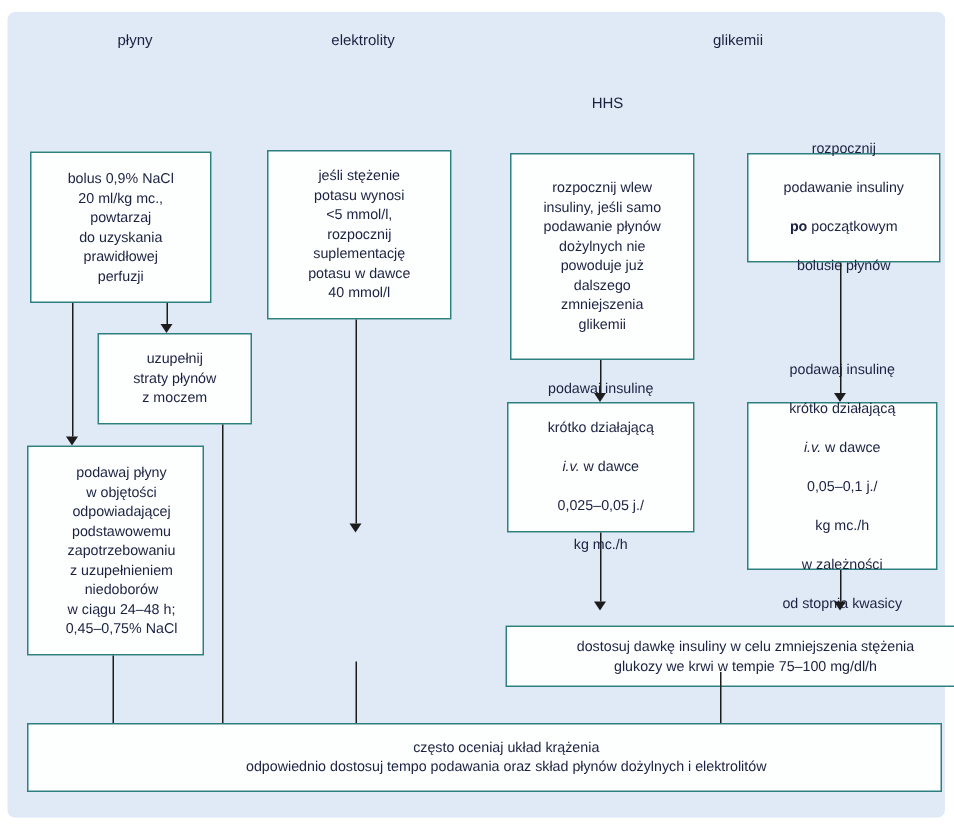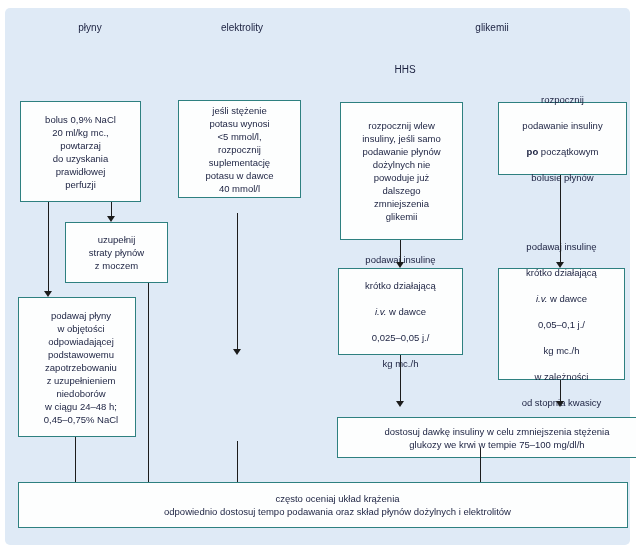--- a/index.html
+++ b/index.html
@@ -53,21 +53,21 @@
     <div class="box" style="left:13px;top:289px;width:118px;height:140px;padding-left:11px;">podawaj płyny
 w objętości
 odpowiadającej
 podstawowemu
 zapotrzebowaniu
 z uzupełnieniem
 niedoborów
 w ciągu 24–48 h;
 0,45–0,75% NaCl</div>
 
-    <div class="box" style="left:173px;top:92px;width:123px;height:98px;">jeśli stężenie
+    <div class="box" style="left:173px;top:92px;width:123px;height:113px;">jeśli stężenie
 potasu wynosi
 &lt;5 mmol/l,
 rozpocznij
 suplementację
 potasu w dawce
 40 mmol/l</div>
 
     <div class="box" style="left:335px;top:94px;width:123px;height:138px;">rozpocznij wlew
 insuliny, jeśli samo
 podawanie płynów

